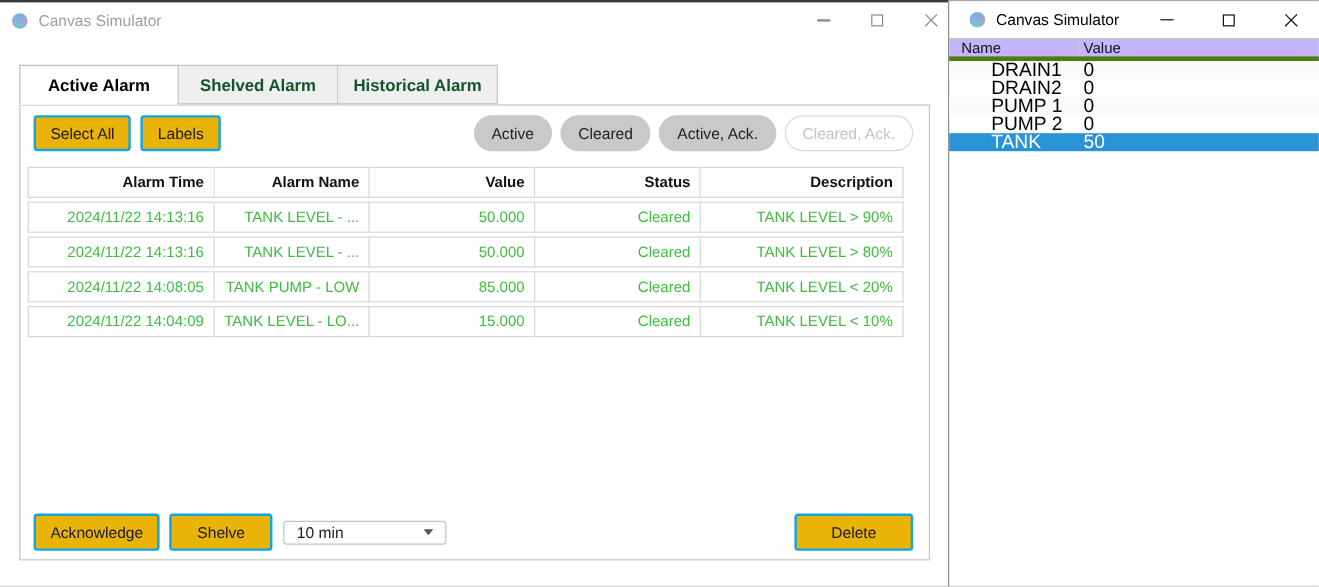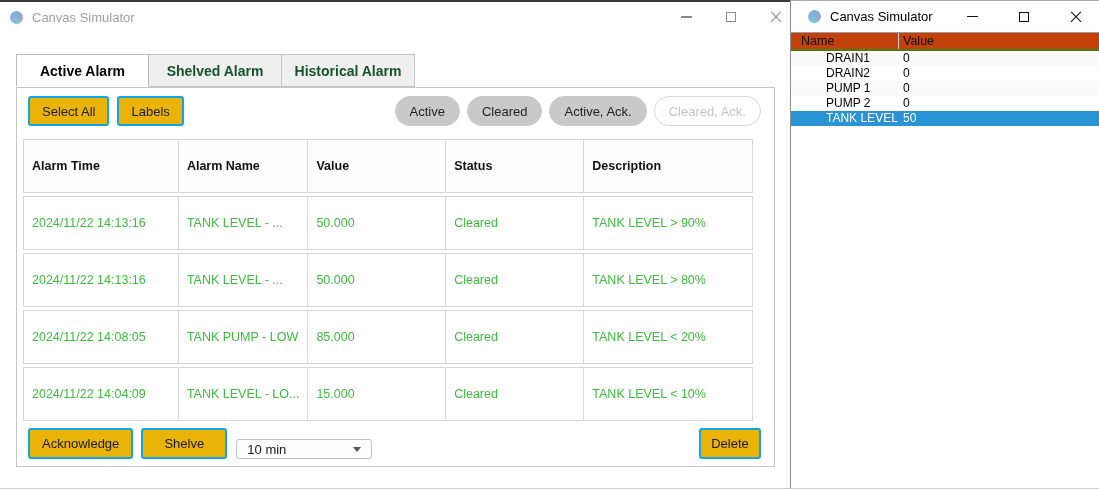--- a/index.html
+++ b/index.html
@@ -40,52 +40,52 @@
     border-radius:3px; font-size:13px; color:#1a1a1a; display:flex; align-items:center; }
   .btn + .btn { margin-left:8px; }
   .pills { margin-left:auto; display:flex; align-items:center; }
   .pill { height:30px; padding:12px 14px; border-radius:15px; font-size:13px;
     display:flex; align-items:center; margin-left:7px; }
   .pill.on  { background:#c9c9c9; border:1px solid #c9c9c9; color:#222; }
   .pill.off { background:#fff; border:1px solid #d8d8d8; color:#c4c4c4; }
 
   table.alarms { width:730px; margin:10px 6px 0 6px; border-collapse:separate; border-spacing:0 3px; }
   .alarms th, .alarms td { border-top:1px solid #d6d6d6; border-bottom:1px solid #d6d6d6;
-    border-right:1px solid #d6d6d6; padding:19px 8px; text-align:left; font-size:12.5px;
+    border-right:1px solid #d6d6d6; padding:5px 8px; text-align:right; font-size:12.5px;
     white-space:nowrap; overflow:hidden; }
   .alarms th:first-child, .alarms td:first-child { border-left:1px solid #d6d6d6; }
   .alarms th { font-weight:bold; color:#111; background:#fdfdfd; }
   .alarms td { color:#3dbc3d; }
   .c0{width:158px}.c1{width:110px}.c2{width:145px}.c3{width:145px}.c4{width:172px}
 
   .spacer { flex:1; }
-  .footer { display:flex; align-items:flex-end; margin:0 13px 7px 11px; }
+  .footer { display:flex; align-items:center; margin:0 13px 7px 11px; }
   .footer .btn { height:31px; }
   .btn-shelve { width:86px; justify-content:center; }
   .select { width:136px; height:20px; margin-left:9px; border:1px solid #c2c2c2; border-radius:3px;
     background:#fdfdfd; display:flex; align-items:center; padding:0 10px; font-size:13px; color:#1a1a1a; }
   .caret { margin-left:auto; width:0; height:0; border-left:4px solid transparent;
     border-right:4px solid transparent; border-top:5px solid #555; }
-  .btn-delete { margin-left:auto; width:62px; justify-content:center; }
+  .btn-delete { margin-left:auto; width:99px; justify-content:center; }
 
   
   .rwin { position:absolute; left:790px; top:0; width:309px; height:489px; background:#fff;
     border-left:1px solid #8f8f8f; border-top:1px solid #a9a9a9; border-bottom:1px solid #cfcfcf; }
   .rw-titlebar { height:32px; display:flex; align-items:center; padding-left:17px;
     border-bottom:1px solid #9c9c9c; }
   .rw-title { margin-left:9px; font-size:13px; color:#000; }
   .rwin .cap { color:#111; margin-right:38px; }
   .rwin .cap:last-child { margin-right:16px; }
 
-  .tag-header { display:flex; height:18px; border-bottom:2px solid #4d7c0f; font-size:12.5px;
-    color:#111; align-items:center; background:#c2410c; }
+  .tag-header { display:flex; height:18px; border-bottom:4px solid #4d7c0f; font-size:12.5px;
+    color:#111; align-items:flex-start; background:#c4b5fd; }
   .th-name { width:108px; padding-left:10px; border-right:1px solid #cfcfcf; height:100%;
     display:flex; align-items:center; }
   .th-value { padding-left:4px; }
-  .tag-row { display:flex; height:15px; line-height:15px; font-size:12px; color:#000; }
+  .tag-row { display:flex; height:15px; line-height:15px; font-size:16px; color:#000; }
   .tag-row:nth-child(odd) { background:#fafafa; }
   .tag-row.selected { background:#2a93d5; color:#fff; }
   .tr-name { width:108px; padding-left:35px; }
   .tr-value { padding-left:4px; }
 </style>
 </head>
 <body>
 
 <div class="lwin">
   <div class="lw-titlebar">

